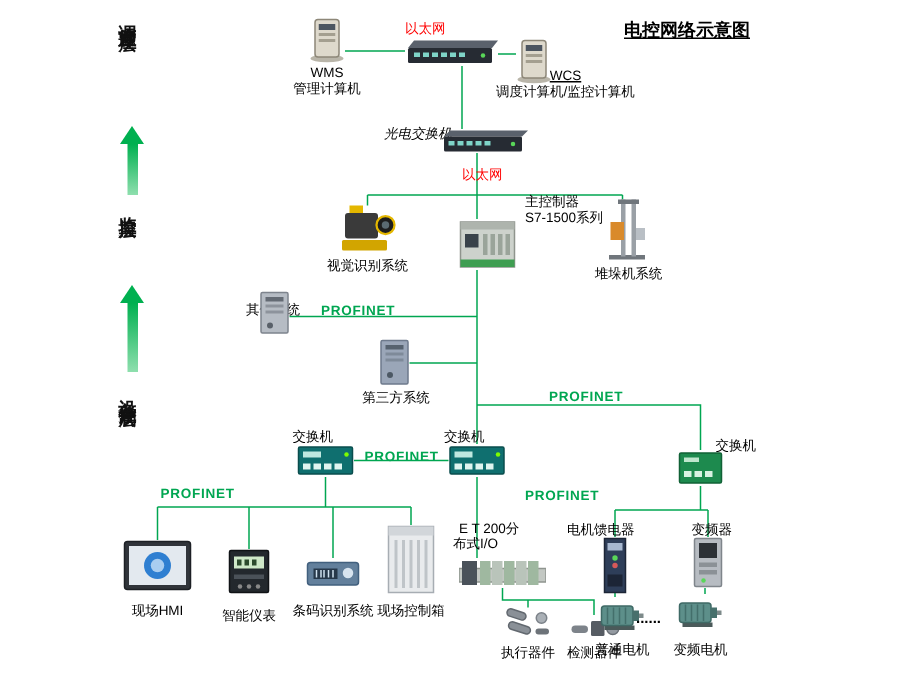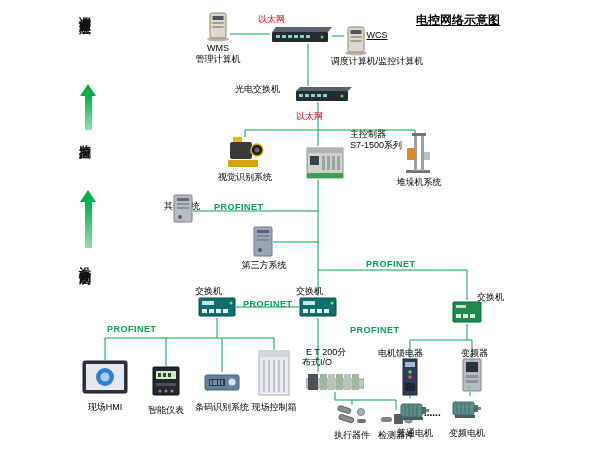--- a/index.html
+++ b/index.html
@@ -5,21 +5,21 @@
   * { margin:0; padding:0; box-sizing:border-box; }
   html,body { background:#ffffff; }
   body { font-family:"Liberation Sans", sans-serif; }
   .canvas { position:relative; width:600px; height:450px; background:#ffffff; overflow:hidden; }
   .wires { position:absolute; left:0; top:0; }
   .wires polyline { fill:none; stroke:#00a651; stroke-width:1; }
   .icon { position:absolute; line-height:0; }
   .lbl { position:absolute; font-size:9px; color:#000; white-space:nowrap; }
   .lbl.center { text-align:center; }
   .profinet { position:absolute; font-size:9px; font-weight:bold; color:#00a651; letter-spacing:.5px; white-space:nowrap; }
-  .ethernet { position:absolute; font-size:9px; color:#ff0000; white-space:nowrap; }
+  .ethernet { position:absolute; font-size:9px; color:#ff0000; white-space:nowrap;margin-left:12px; }
   .vlabel { position:absolute; writing-mode:vertical-rl; text-orientation:upright; font-size:12px; font-weight:bold; color:#111; letter-spacing:2px; }
   .title { position:absolute; font-size:12px; font-weight:bold; color:#000; white-space:nowrap; }
   .arrow { position:absolute; width:16px; display:flex; flex-direction:column; align-items:center; }
   .arrow .head { width:0; height:0; border-left:8px solid transparent; border-right:8px solid transparent; border-bottom:12px solid #00b050; }
   .arrow .shaft { width:7px; background:linear-gradient(#00b050,#8fdfae); }
   .ellipsis { position:absolute; font-size:10px; font-weight:bold; color:#000; }
 </style>
 </head>
 <body>
 
@@ -101,24 +101,24 @@
 
   <div class="icon" style="left:344px; top:26px;">
     <svg viewBox="0 0 24 30" width="24" height="30">
         <ellipse cx="12" cy="27" rx="11" ry="2.5" fill="#b9b5a9"></ellipse>
         <rect x="4" y="1" width="16" height="25" rx="2" fill="#ded9cc" stroke="#8d8778"></rect>
         <rect x="6.5" y="4" width="11" height="4" fill="#4c5560"></rect>
         <rect x="6.5" y="10" width="11" height="2" fill="#a49f90"></rect>
         <rect x="6.5" y="14" width="11" height="2" fill="#a49f90"></rect>
       </svg>
   </div>
-  <div class="lbl center" style="left:322px; top:30px; width:110px;text-decoration:underline;">WCS</div>
+  <div class="lbl center" style="left:322px; top:45px; width:110px;text-decoration:underline;">WCS</div>
   <div class="lbl center" style="left:322px; top:55px; width:110px;">调度计算机/监控计算机</div>
 
-  <div class="lbl" style="left:235px; top:83px;">光电交换机</div>
+  <div class="lbl" style="left:256px; top:83px;font-style:italic;">光电交换机</div>
   <div class="icon" style="left:294px; top:86px;">
     <svg viewBox="0 0 58 16" width="58" height="16">
         <polygon points="6,1 58,1 54,5 2,5" fill="#5a616c"></polygon>
         <rect x="2" y="5" width="52" height="10" rx="1" fill="#262b33"></rect>
         <g fill="#7fd4c8">
           <rect x="5" y="8" width="4" height="3"></rect>
           <rect x="11" y="8" width="4" height="3"></rect>
           <rect x="17" y="8" width="4" height="3"></rect>
           <rect x="23" y="8" width="4" height="3"></rect>
           <rect x="29" y="8" width="4" height="3"></rect>

